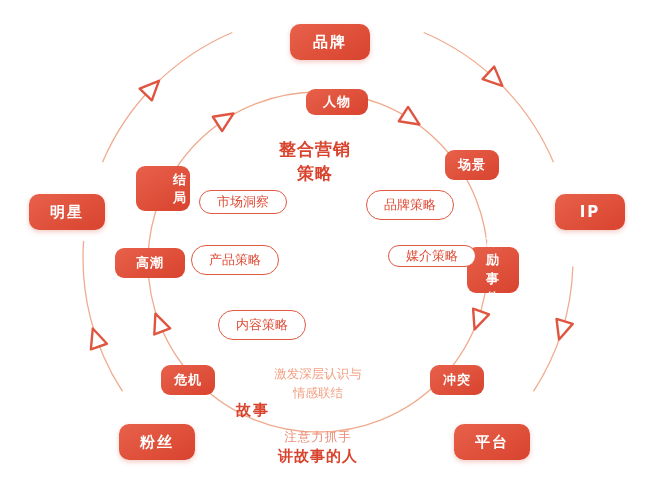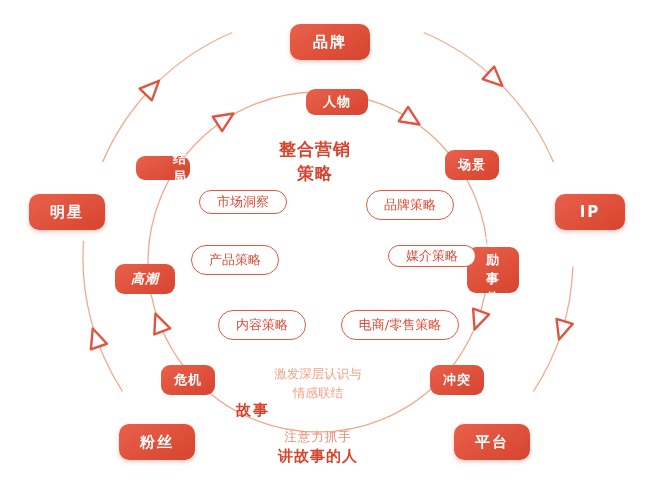--- a/index.html
+++ b/index.html
@@ -21,23 +21,23 @@
 
   
   .n-brand    { left:290px; top:24px;  width:80px; height:36px; }
   .n-star     { left:29px;  top:194px; width:76px; height:36px; }
   .n-ip       { left:555px; top:194px; width:70px; height:36px; }
   .n-fans     { left:119px; top:424px; width:76px; height:36px; }
   .n-platform { left:454px; top:424px; width:76px; height:36px; }
 
   
   .n-character { left:306px; top:89px;  width:62px; height:26px; }
-  .n-ending    { left:136px; top:156px; width:54px; height:24px;padding-left:34px; }
+  .n-ending    { left:136px; top:166px; width:54px; height:45px;padding-left:34px; }
   .n-scene     { left:445px; top:150px; width:54px; height:30px; }
-  .n-climax    { left:115px; top:264px; width:60px; height:30px;font-style:italic; }
+  .n-climax    { left:115px; top:248px; width:70px; height:30px; }
   .n-inciting  { left:467px; top:247px; width:52px; height:46px; padding:14px 13px; line-height:1.45; }
   .n-crisis    { left:161px; top:365px; width:54px; height:30px; }
   .n-conflict  { left:430px; top:365px; width:54px; height:30px; }
 
   
   .p-market     { left:199px; top:190px; width:88px;  height:24px; }
   .p-brandstrat { left:366px; top:190px; width:88px;  height:30px; }
   .p-product    { left:191px; top:245px; width:88px;  height:30px;text-align:center; }
   .p-media      { left:388px; top:245px; width:88px;  height:22px; }
   .p-content    { left:218px; top:310px; width:88px;  height:30px; }
@@ -95,21 +95,20 @@
   <div class="node node-story n-climax">高潮</div>
   <div class="node node-story n-inciting">激励事件</div>
   <div class="node node-story n-crisis">危机</div>
   <div class="node node-story n-conflict">冲突</div>
 
   <div class="pill p-market">市场洞察</div>
   <div class="pill p-brandstrat">品牌策略</div>
   <div class="pill p-product">产品策略</div>
   <div class="pill p-media">媒介策略</div>
   <div class="pill p-content">内容策略</div>
-  <div class="pill p-ecom">电商/零售策略</div>
 
   <div class="center-title">
     <span>整合营销</span><br>
     <span>策略</span>
   </div>
 
   <div class="bottom-emotion">
     <span>激发深层认识与</span><br>
     <span>情感联结</span>
   </div>

